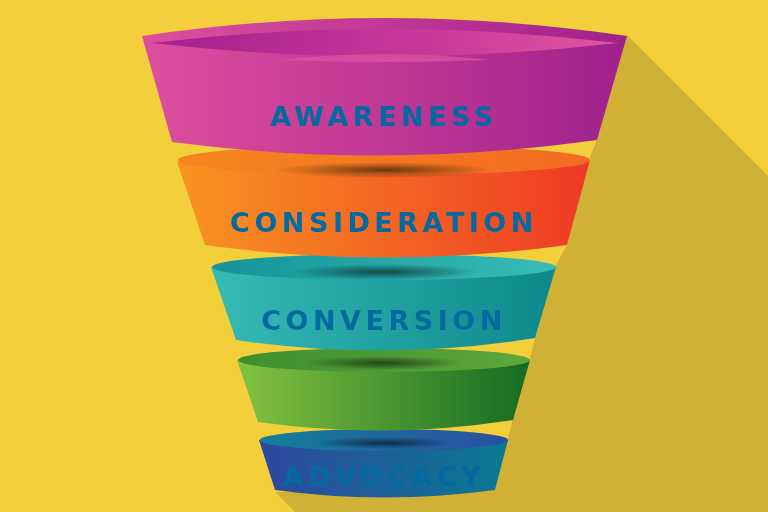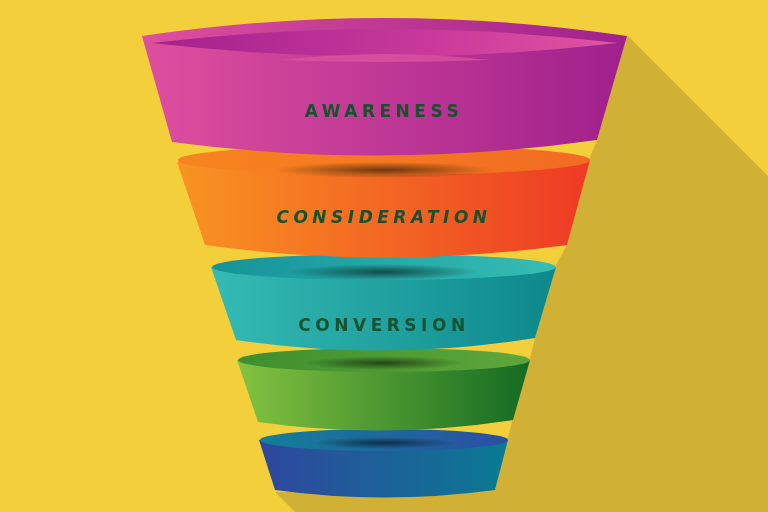--- a/index.html
+++ b/index.html
@@ -1,19 +1,19 @@
 <!DOCTYPE html>
 <html><head>
 <meta charset="utf-8">
 <style>
   html, body { margin: 0; padding: 0; }
   body { width: 768px; height: 512px; overflow: hidden; background: #f4cf3c; position: relative; font-family: "DejaVu Sans", sans-serif; }
   #stage { position: absolute; left: 0; top: 0; width: 768px; height: 512px; }
   svg { display: block; }
-  .label { position: absolute; left: 0; width: 768px; text-align: center; color: #14532d; font-family: "DejaVu Sans", sans-serif; font-weight: bold; letter-spacing: 4.5px; font-size: 17px; line-height: 1; pointer-events: none; }
+  .label { position: absolute; left: 0; width: 768px; text-align: center; color: #0369a1; font-family: "DejaVu Sans", sans-serif; font-weight: bold; letter-spacing: 4.5px; font-size: 27px; line-height: 1; pointer-events: none; }
 </style>
 </head>
 <body>
 
 <div id="stage">
   <svg width="768" height="512" viewBox="0 0 768 512" xmlns="http://www.w3.org/2000/svg">
     <defs>
       <linearGradient id="g0" x1="0" x2="1" y1="0" y2="0">
           <stop offset="0" stop-color="#de4f9e"></stop>
           <stop offset="1" stop-color="#a0218c"></stop>
@@ -88,15 +88,16 @@
     </g>
 
     <g>
       <path d="M142,36 L172,142 Q384,170 597,140 L627,36 Q384,0 142,36 Z" fill="url(#g0)"></path>
       <path d="M152,43 Q384,15 618,43 Q384,70 152,43 Z" fill="url(#i0)"></path>
       <path d="M280,60 Q384,48 490,60 Q384,64 280,60 Z" fill="#e055a2" opacity="0.7"></path>
     </g>
   </svg>
 
   <div class="label" style="top:103px;">AWARENESS</div>
-  <div class="label" style="top:209px;font-style:italic;">CONSIDERATION</div>
-  <div class="label" style="top:317px;">CONVERSION</div>
+  <div class="label" style="top:209px;">CONSIDERATION</div>
+  <div class="label" style="top:307px;">CONVERSION</div>
+  <div class="label" style="top:463px;">ADVOCACY</div>
 </div>
 
 </body></html>

